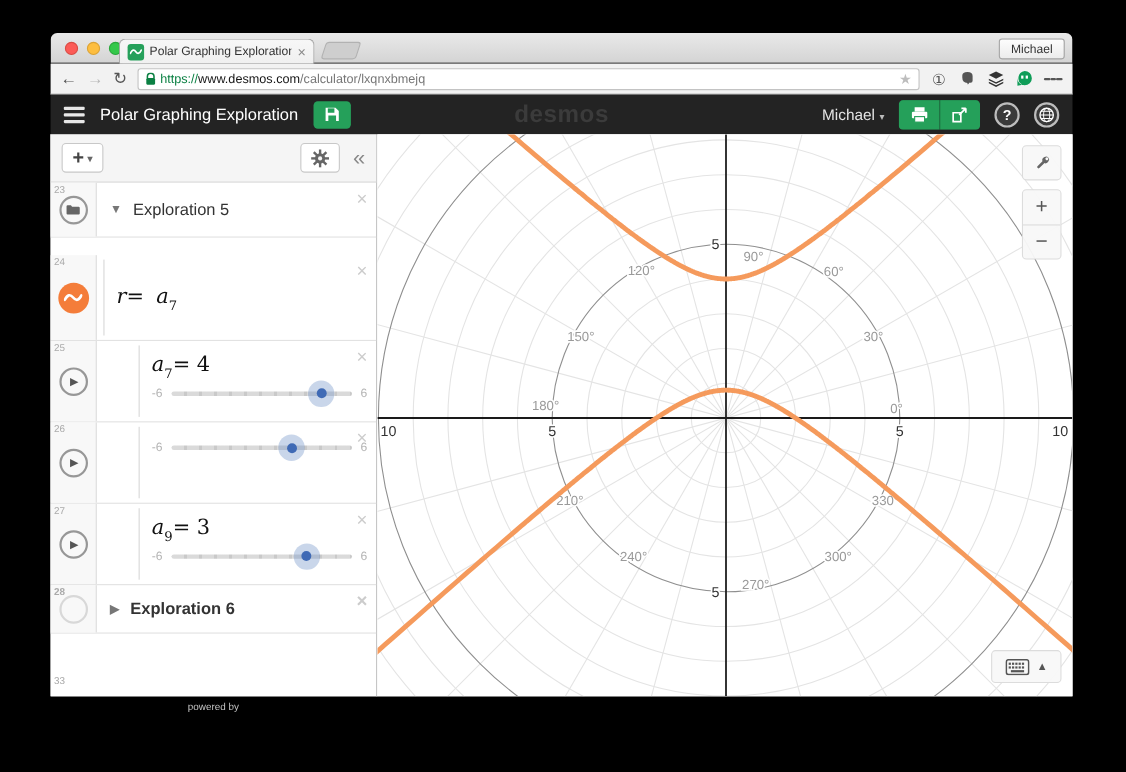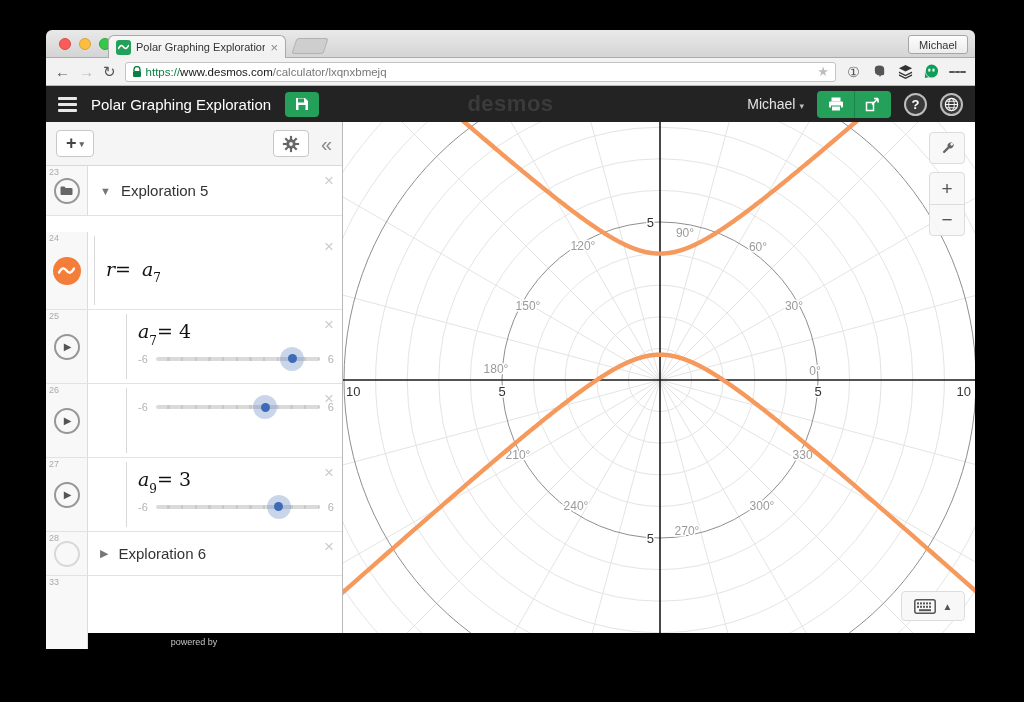--- a/index.html
+++ b/index.html
@@ -110,22 +110,22 @@
   .slider-row { height:74px;gap:32px; }
   .slider-row .rcontent { padding:10px 0 0 18px; }
   .slider-line { display:flex; align-items:center; gap:8px; margin-top:7px; }
   .slim { font-size:11px; color:#b3b3b3; }
   .track { position:relative; width:164px; height:4px; border-radius:2px;
            background:repeating-linear-gradient(90deg,#dadada 0 11.5px,#c9c9c9 11.5px 13.66px); }
   .handle { position:absolute; top:50%; width:24px; height:24px; margin-top:-12px; border-radius:50%;
             background:rgba(90,130,190,.33); display:flex; align-items:center; justify-content:center; }
   .handle .dot { width:9px; height:9px; border-radius:50%; background:#3f6ab5; }
 
-  .srow28 { height:44px; }
-  .srow33 { height:73px; border-bottom:none; }
+  .srow28 { height:44px;font-weight:bold; }
+  .srow33 { height:73px; border-bottom:none;align-items:center; }
   .powered { position:absolute; bottom:2px; left:50%; transform:translateX(-50%);
              font-size:9px; color:#c4c4c4; }
 
   
   .graph { position:relative; width:632px; height:511px; background:#fff; overflow:hidden; }
   #graph-svg { position:absolute; inset:0; }
   .gbtn { position:absolute; background:rgba(248,248,248,.95); border:1px solid #dcdcdc; border-radius:4px;
           display:flex; align-items:center; justify-content:center; color:#555; }
   .wrench-btn { right:10px; top:10px; width:36px; height:32px; }
   .zoomgroup { position:absolute; right:10px; top:50px; width:36px; border:1px solid #dcdcdc; border-radius:4px;

